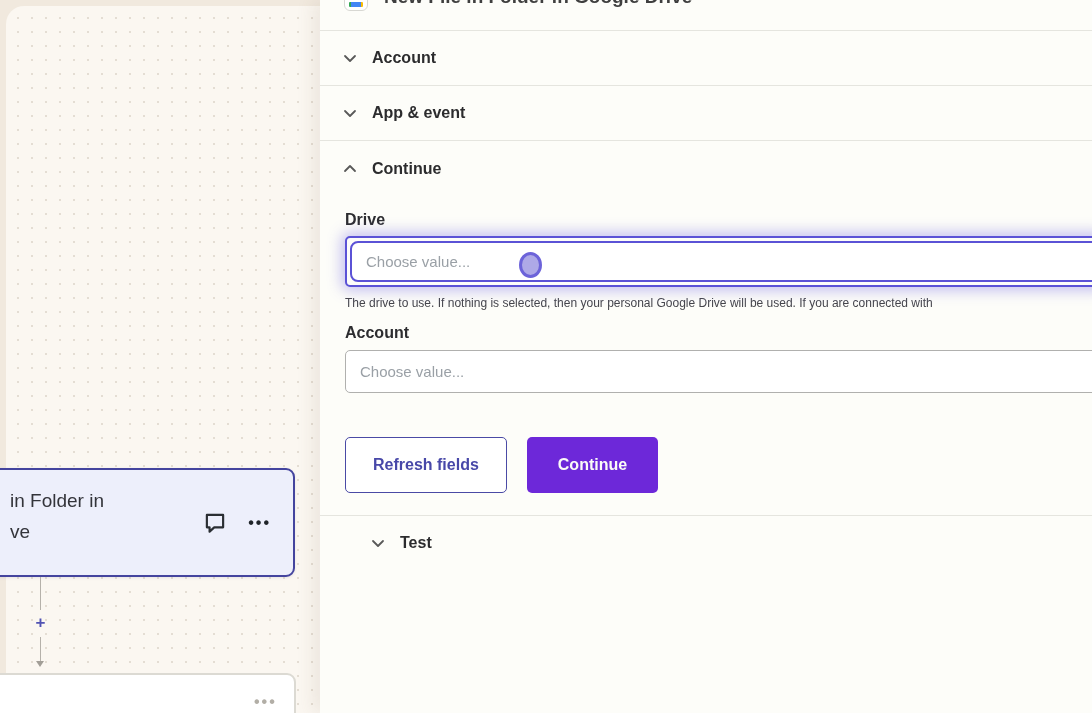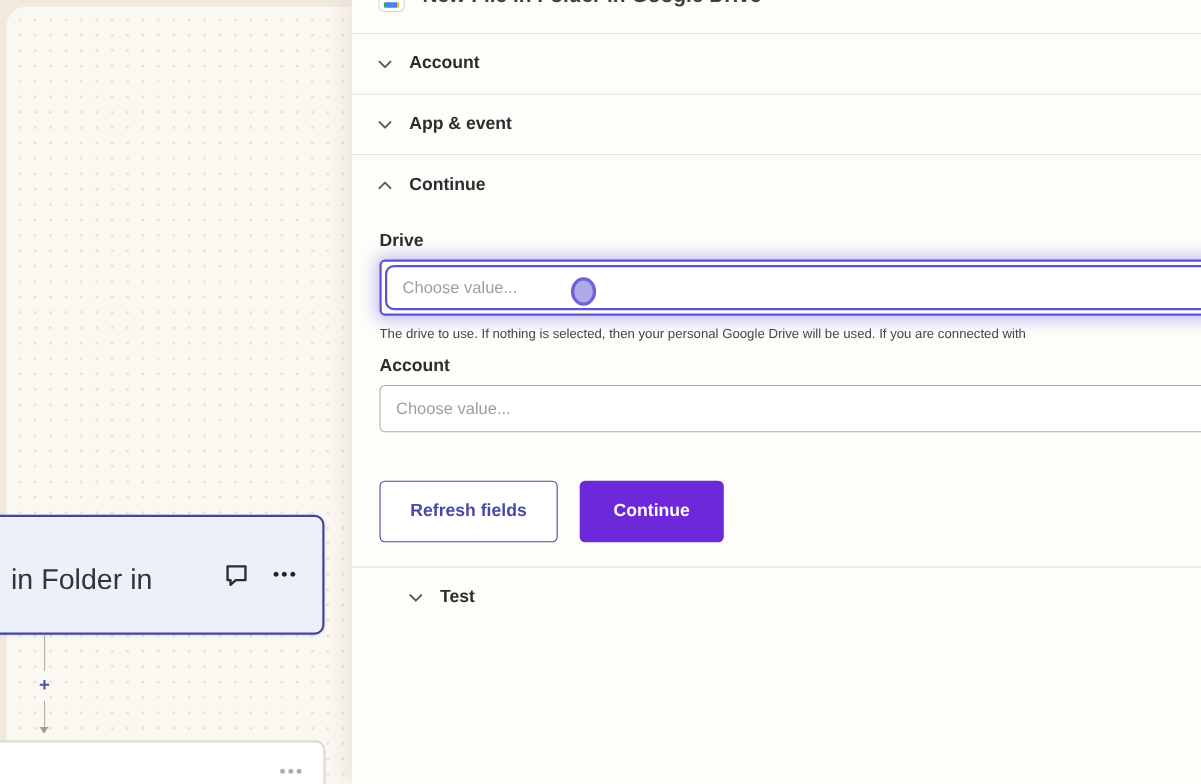--- a/index.html
+++ b/index.html
@@ -22,22 +22,22 @@
   .node {
     position:absolute; box-sizing:border-box; border-radius:9px;
   }
   .node1 {
     left:-14px; top:468px; width:309px; height:109px;
     background:#edeffb; border:2.5px solid #44449e;
     display:flex; align-items:center; padding:0 22px;
     box-shadow:0 1px 3px rgba(60,60,120,0.10);
   }
   .node1-text {
-    flex:1; align-self:flex-start; padding-top:41px;
-    font-size:26px; line-height:31px; color:#33343a;
+    flex:1; align-self:flex-start; padding-top:15px;
+    font-size:19px; line-height:31px; color:#33343a;
   }
   .comment-wrap { width:26px; height:26px; margin-right:20px; flex:none; }
   .dots1 {
     flex:none; font-size:16px; letter-spacing:2px; color:#1f2429; font-weight:bold;
   }
   .connector-line { position:absolute; left:39.5px; width:1.5px; background:#b5b1aa; }
   .plus-glyph {
     position:absolute; left:33px; top:613px; width:15px; text-align:center;
     color:#5153b3; font-size:17px; font-weight:600; line-height:20px;
   }
@@ -124,20 +124,21 @@
 </style>
 </head>
 <body>
 
 <div class="canvas">
   <div class="canvas-inner"></div>
 
   <div class="node node1">
     <div class="node1-text">
       <div>in Folder in</div>
+      <div>ve</div>
     </div>
     <span class="comment-wrap">
       <svg width="26" height="26" viewBox="0 0 24 24">
         <path d="M4.5 4.5 h15 v11.5 h-8.2 l-4.3 4 v-4 h-2.5 Z" fill="none" stroke="#2a2e33" stroke-width="2" stroke-linejoin="round"></path>
       </svg>
     </span>
     <span class="dots1">•••</span>
   </div>
 
   <div class="connector-line" style="top:577px; height:33px;"></div>

